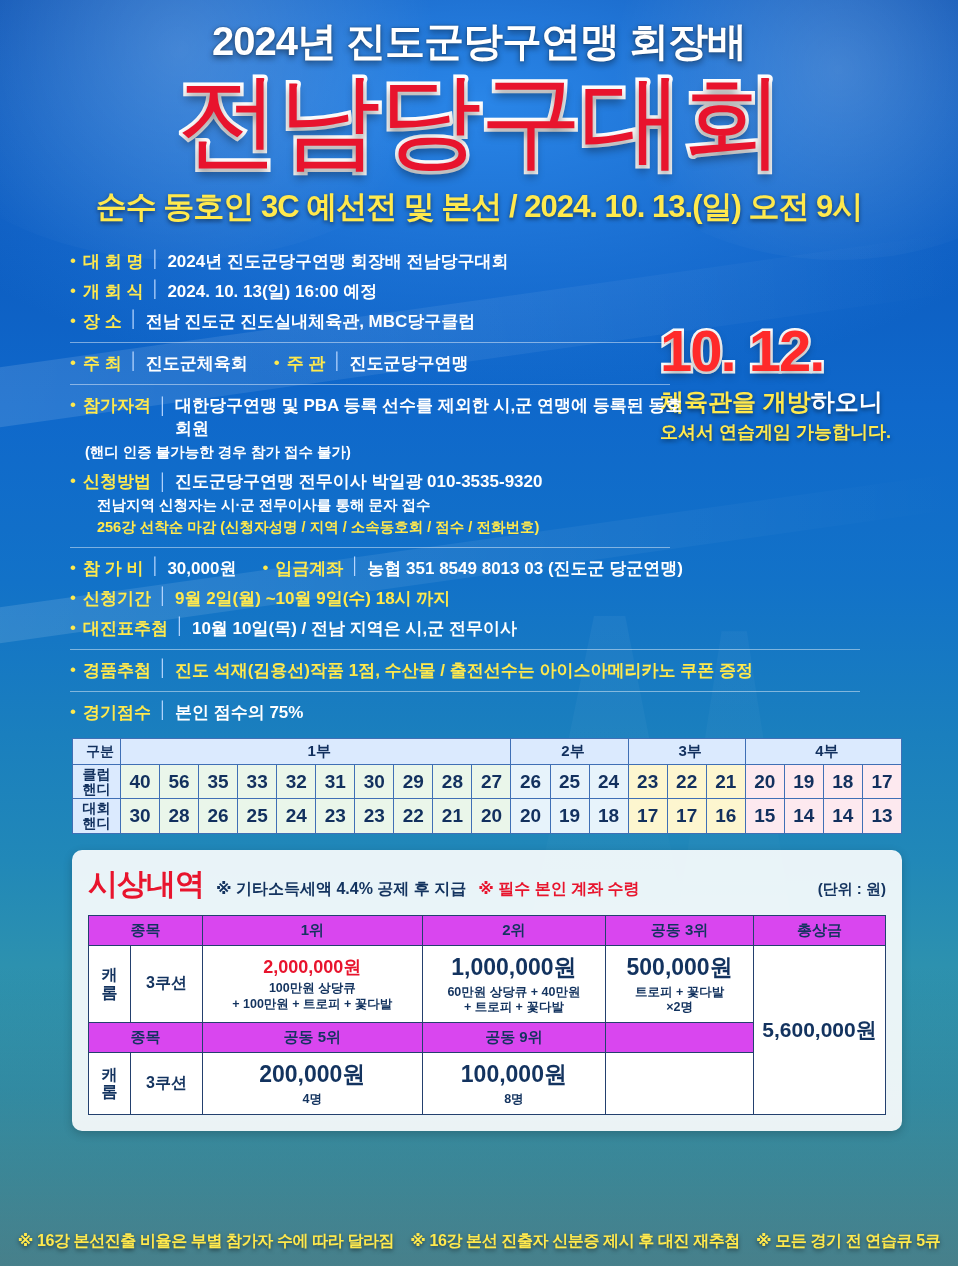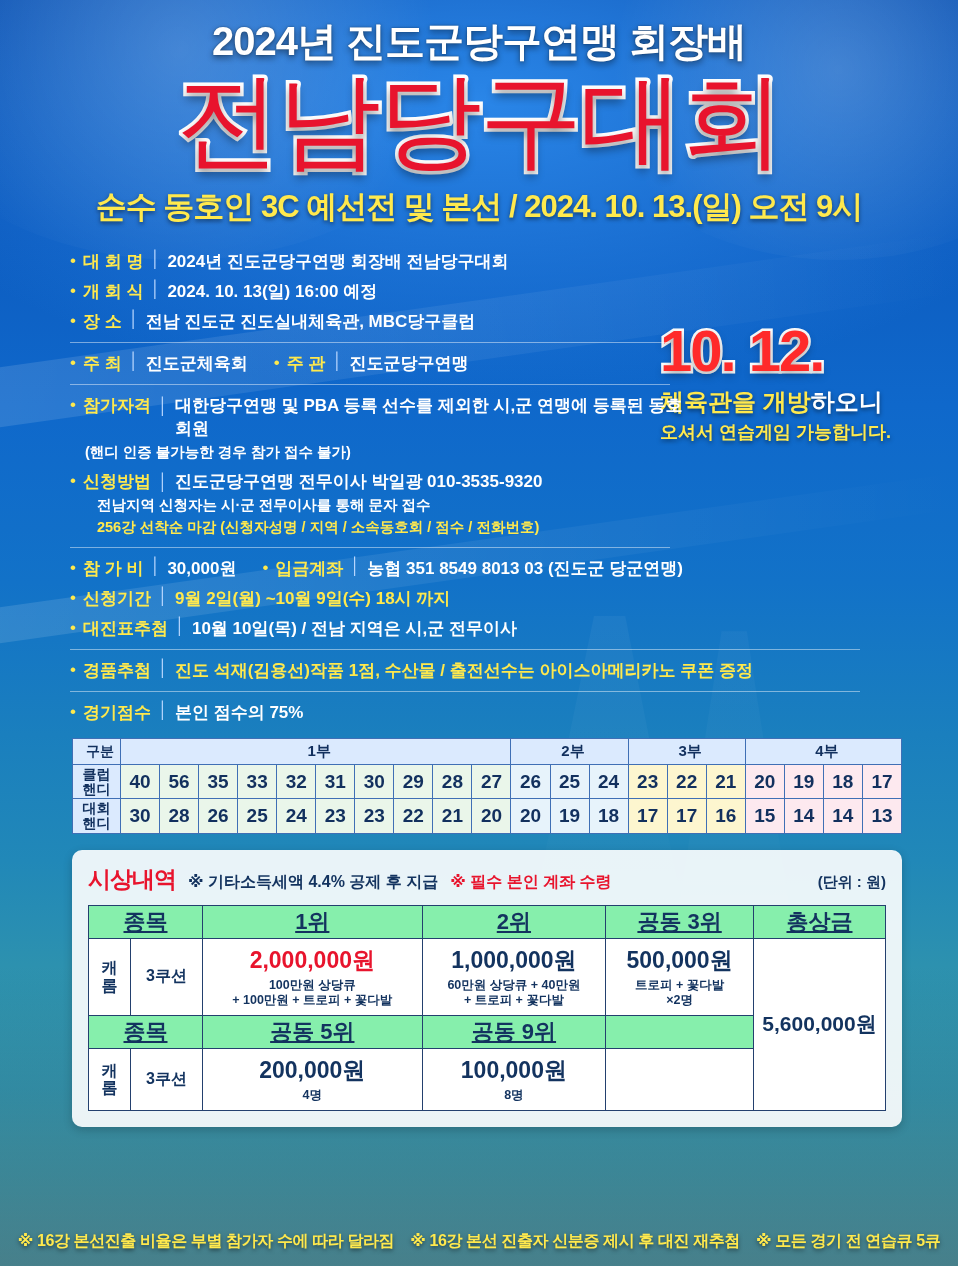--- a/index.html
+++ b/index.html
@@ -123,33 +123,33 @@
   .seg3h { background:#fbf0b8; }
   .seg4h { background:#fadbe5; }
 
   
   .prize {
     position:relative; margin: 16px 30px 0 72px; width: 830px;
     background: rgba(255,255,255,0.90); border-radius: 10px; padding: 14px 16px 16px 16px;
     box-shadow: 0 3px 10px rgba(0,0,0,.2);
   }
   .prize-head { display:flex; align-items:baseline; gap: 12px; flex-wrap:nowrap; }
-  .prize-title { font-size: 23px; font-weight:900; color:#e8142d; letter-spacing:-1px;text-align:right; }
+  .prize-title { font-size: 30px; font-weight:900; color:#e8142d; letter-spacing:-1px;text-align:right; }
   .prize-note { font-size: 16px; font-weight:700; color:#13335f; }
   .prize-note2 { font-size: 16px; font-weight:800; color:#e8142d; }
   .prize-unit { font-size: 15px; font-weight:700; color:#13335f; margin-left:auto; }
   table.prize-tbl { border-collapse:collapse; width:100%; margin-top:10px; background:#fff; }
   table.prize-tbl th, table.prize-tbl td {
     border:1px solid #23406e; text-align:center; color:#13335f;
   }
-  table.prize-tbl th { background:#86efac; font-size:22px; font-weight:800; height:30px;text-decoration:underline; }
+  table.prize-tbl th { background:#d946ef; font-size:15px; font-weight:800; height:30px; }
   table.prize-tbl td { font-size: 16px; font-weight:700; padding: 6px 2px; }
   .cell-cat { width:42px; font-size:15px; font-weight:800; background:#ffffff; line-height:1.1; }
   .cell-game { width:72px; font-size:16px; font-weight:800; }
-  .amt-red { font-size: 23px; font-weight:900; color:#e8142d; }
+  .amt-red { font-size: 18px; font-weight:900; color:#e8142d; }
   .amt { font-size: 23px; font-weight:800; color:#13335f; }
   .amt-sm { display:block; font-size: 12.5px; font-weight:700; color:#13335f; margin-top:2px; line-height:1.25; }
   .total { font-size: 21px; font-weight:900; color:#13335f; }
 
   
   .foot {
     position:absolute; left:0; right:0; bottom: 14px; text-align:center;
     color:#ffe94d; font-size: 16px; font-weight:800; letter-spacing:-0.4px;
     text-shadow: 0 2px 4px rgba(0,0,0,.5);
   }

